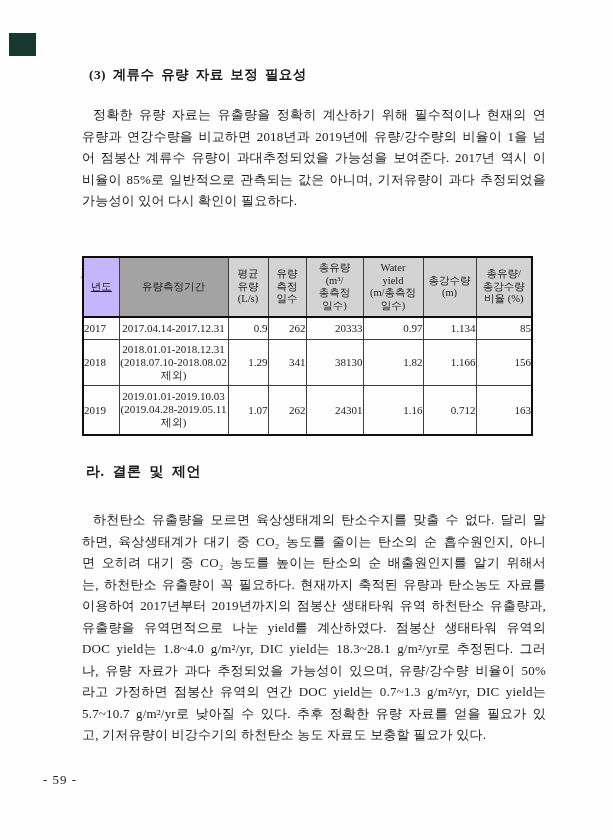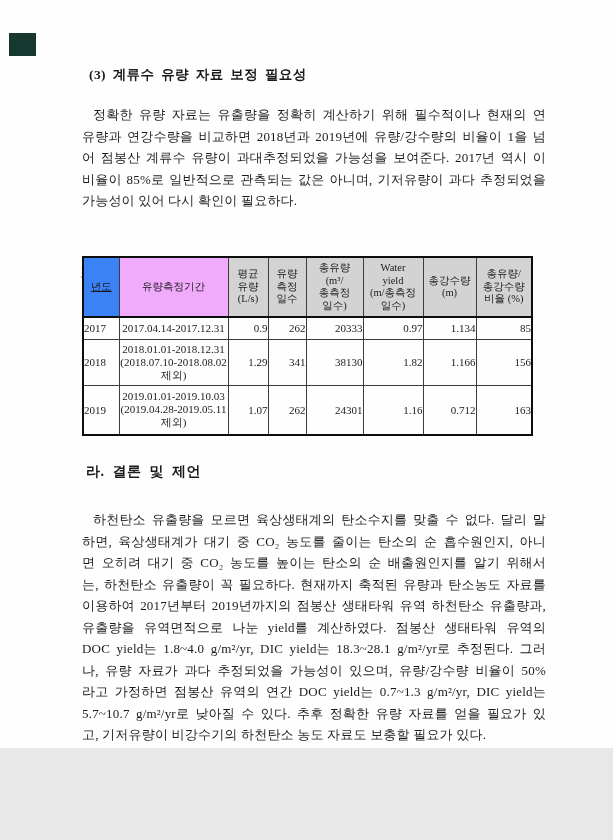--- a/index.html
+++ b/index.html
@@ -1,21 +1,21 @@
 <!DOCTYPE html>
 <html><head>
 <meta charset="utf-8">
 <style>
   * { margin: 0; padding: 0; box-sizing: border-box; }
   html, body { background: #e8e8e8; }
   body { width: 613px; }
   .page {
     position: relative;
     width: 613px;
-    height: 748px;
+    height: 840px;
     background: #fefefe;
     overflow: hidden;
     font-family: "Liberation Serif", "DejaVu Serif", serif;
     color: #1b1b1b;
   }
   .corner-marker {
     position: absolute;
     left: 9px; top: 33px;
     width: 27px; height: 23px;
   }
@@ -135,22 +135,22 @@
           <col style="width:109px">
           <col style="width:40px">
           <col style="width:38px">
         <col style="width:57px">
           <col style="width:60px">
           <col style="width:53px">
           <col style="width:56px">
       </colgroup>
       <thead>
         <tr>
-          <th style="background-color: #3b82f6; text-decoration: underline;">년도</th>
-          <th style="background-color: #f0abfc;">유량측정기간</th>
+          <th style="background-color: #c4b5fd; text-decoration: underline;">년도</th>
+          <th style="background-color: #a3a3a3;">유량측정기간</th>
           <th style="background-color: rgb(211, 211, 211);">평균
 유량
 (L/s)</th>
           <th style="background-color: rgb(211, 211, 211);">유량
 측정
 일수</th>
           <th style="background-color: rgb(211, 211, 211);">총유량
 (m³/
 총측정
 일수)</th>

